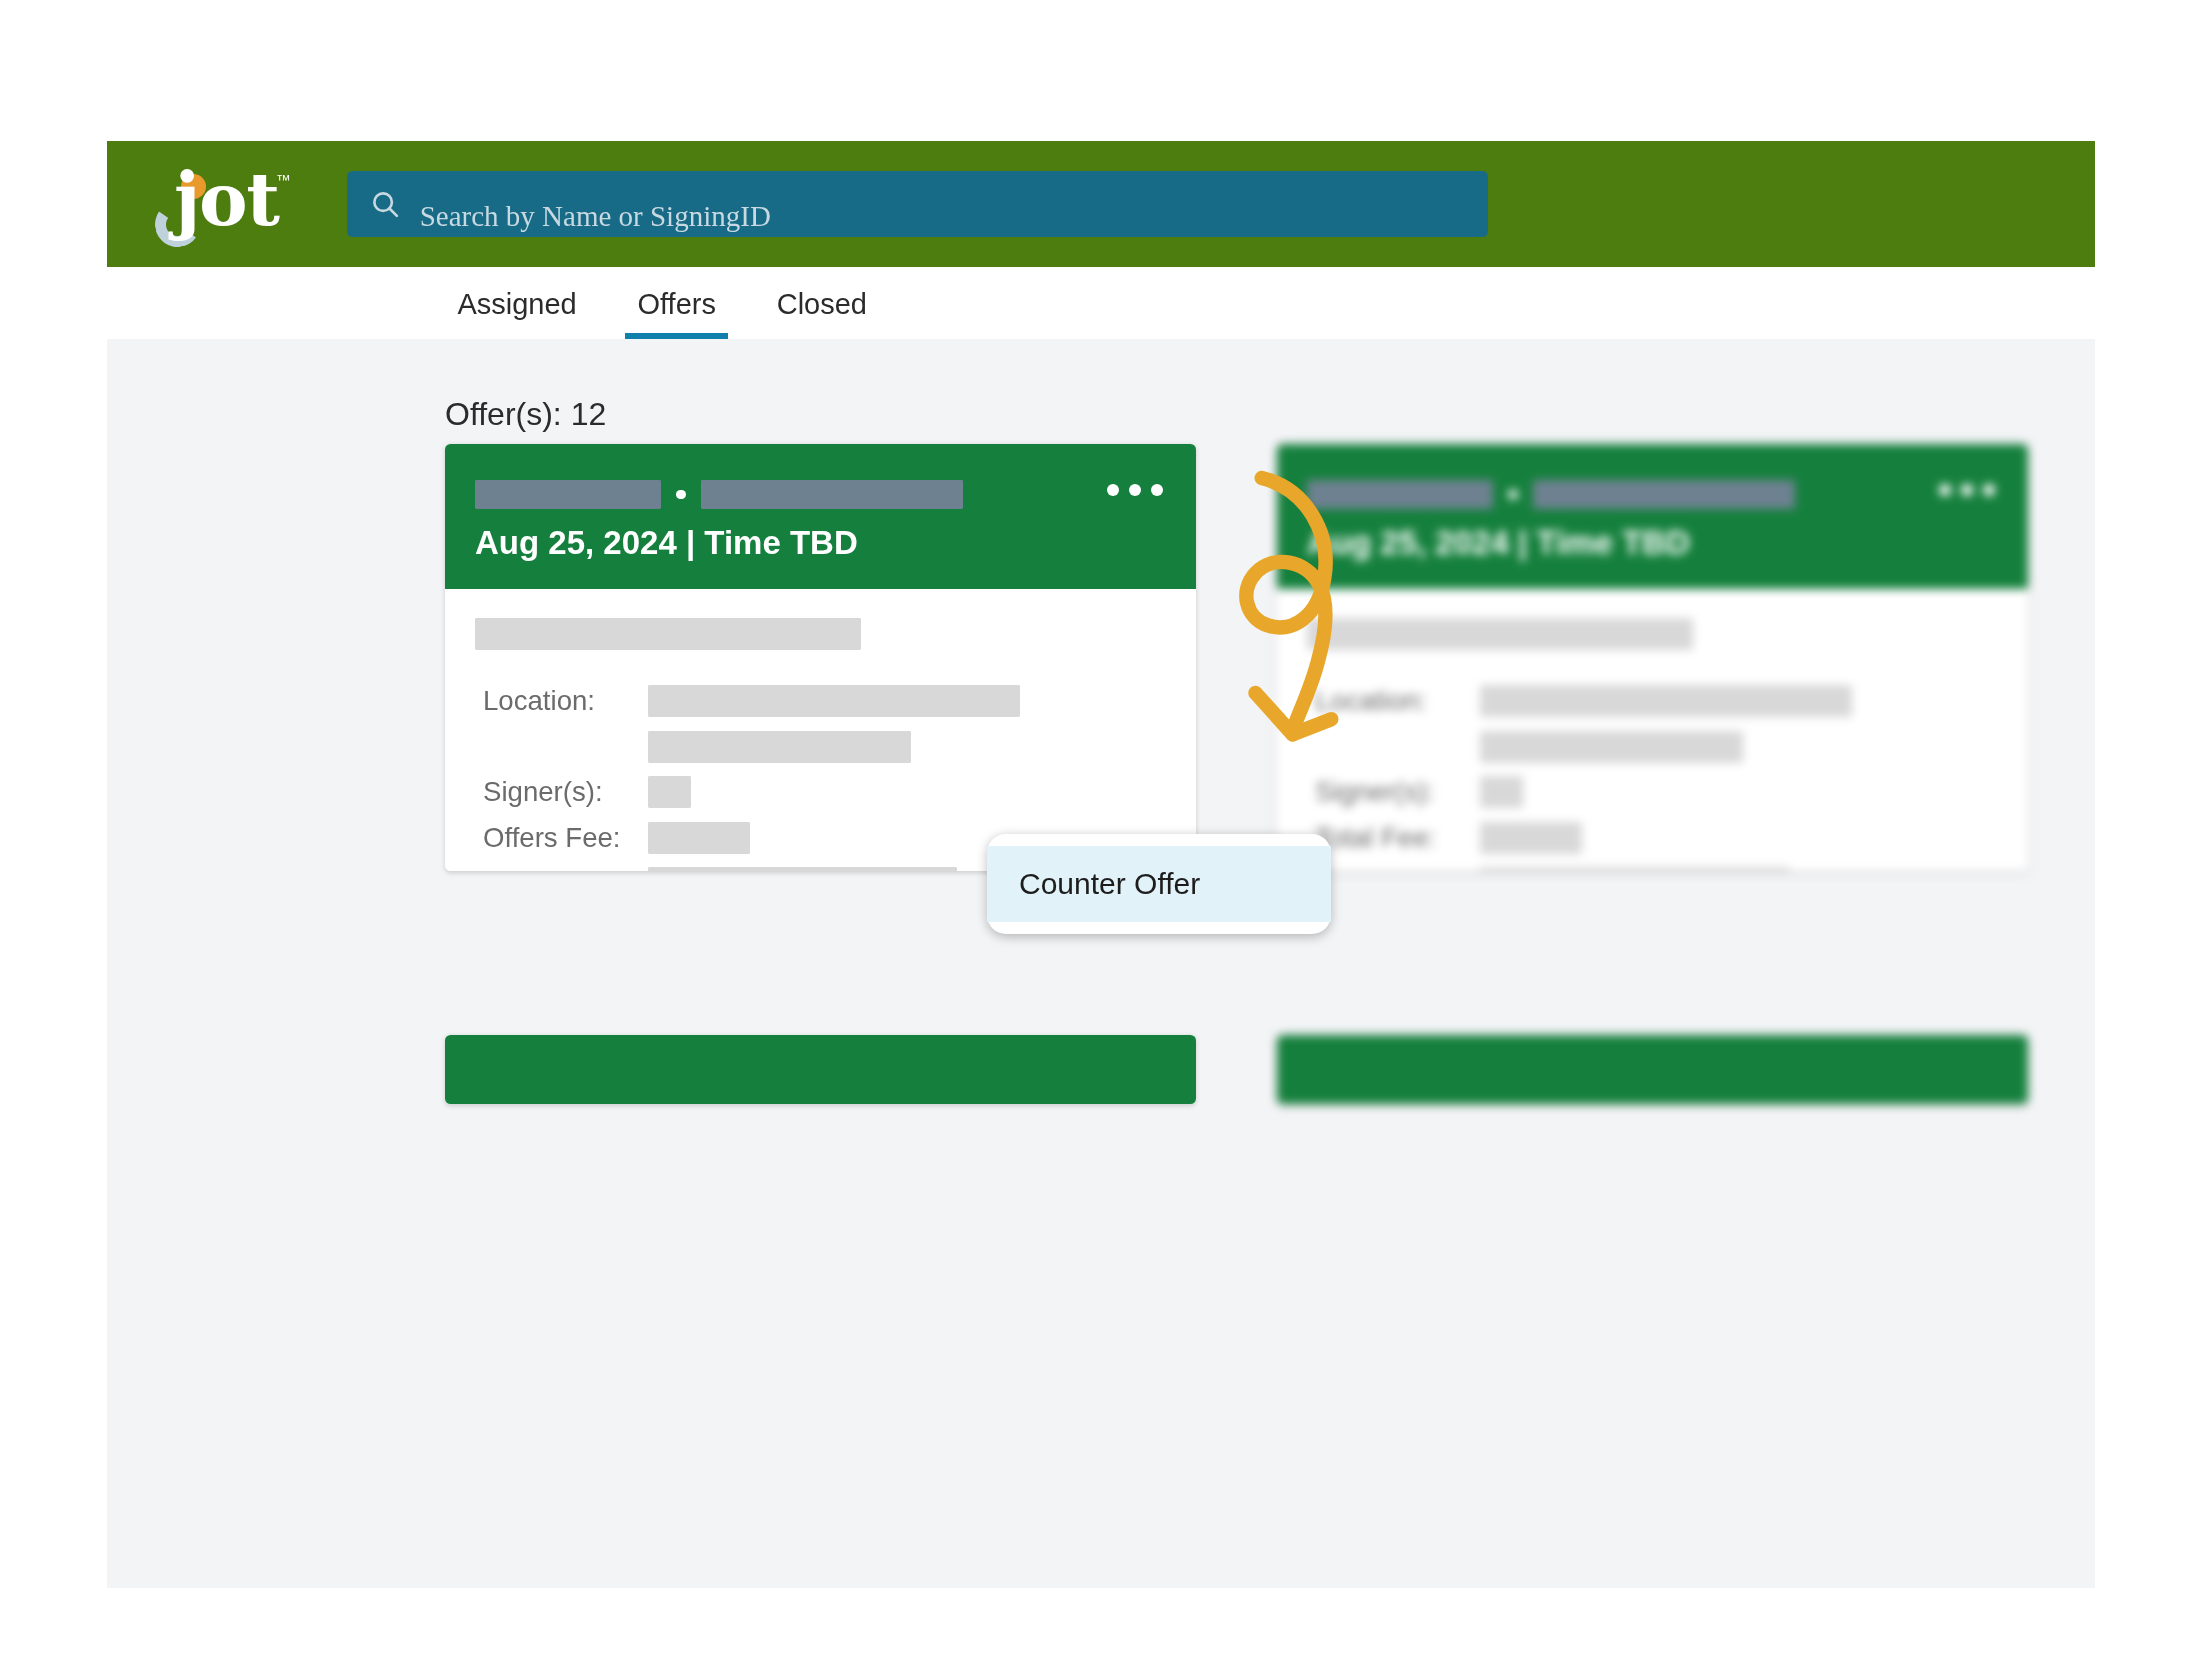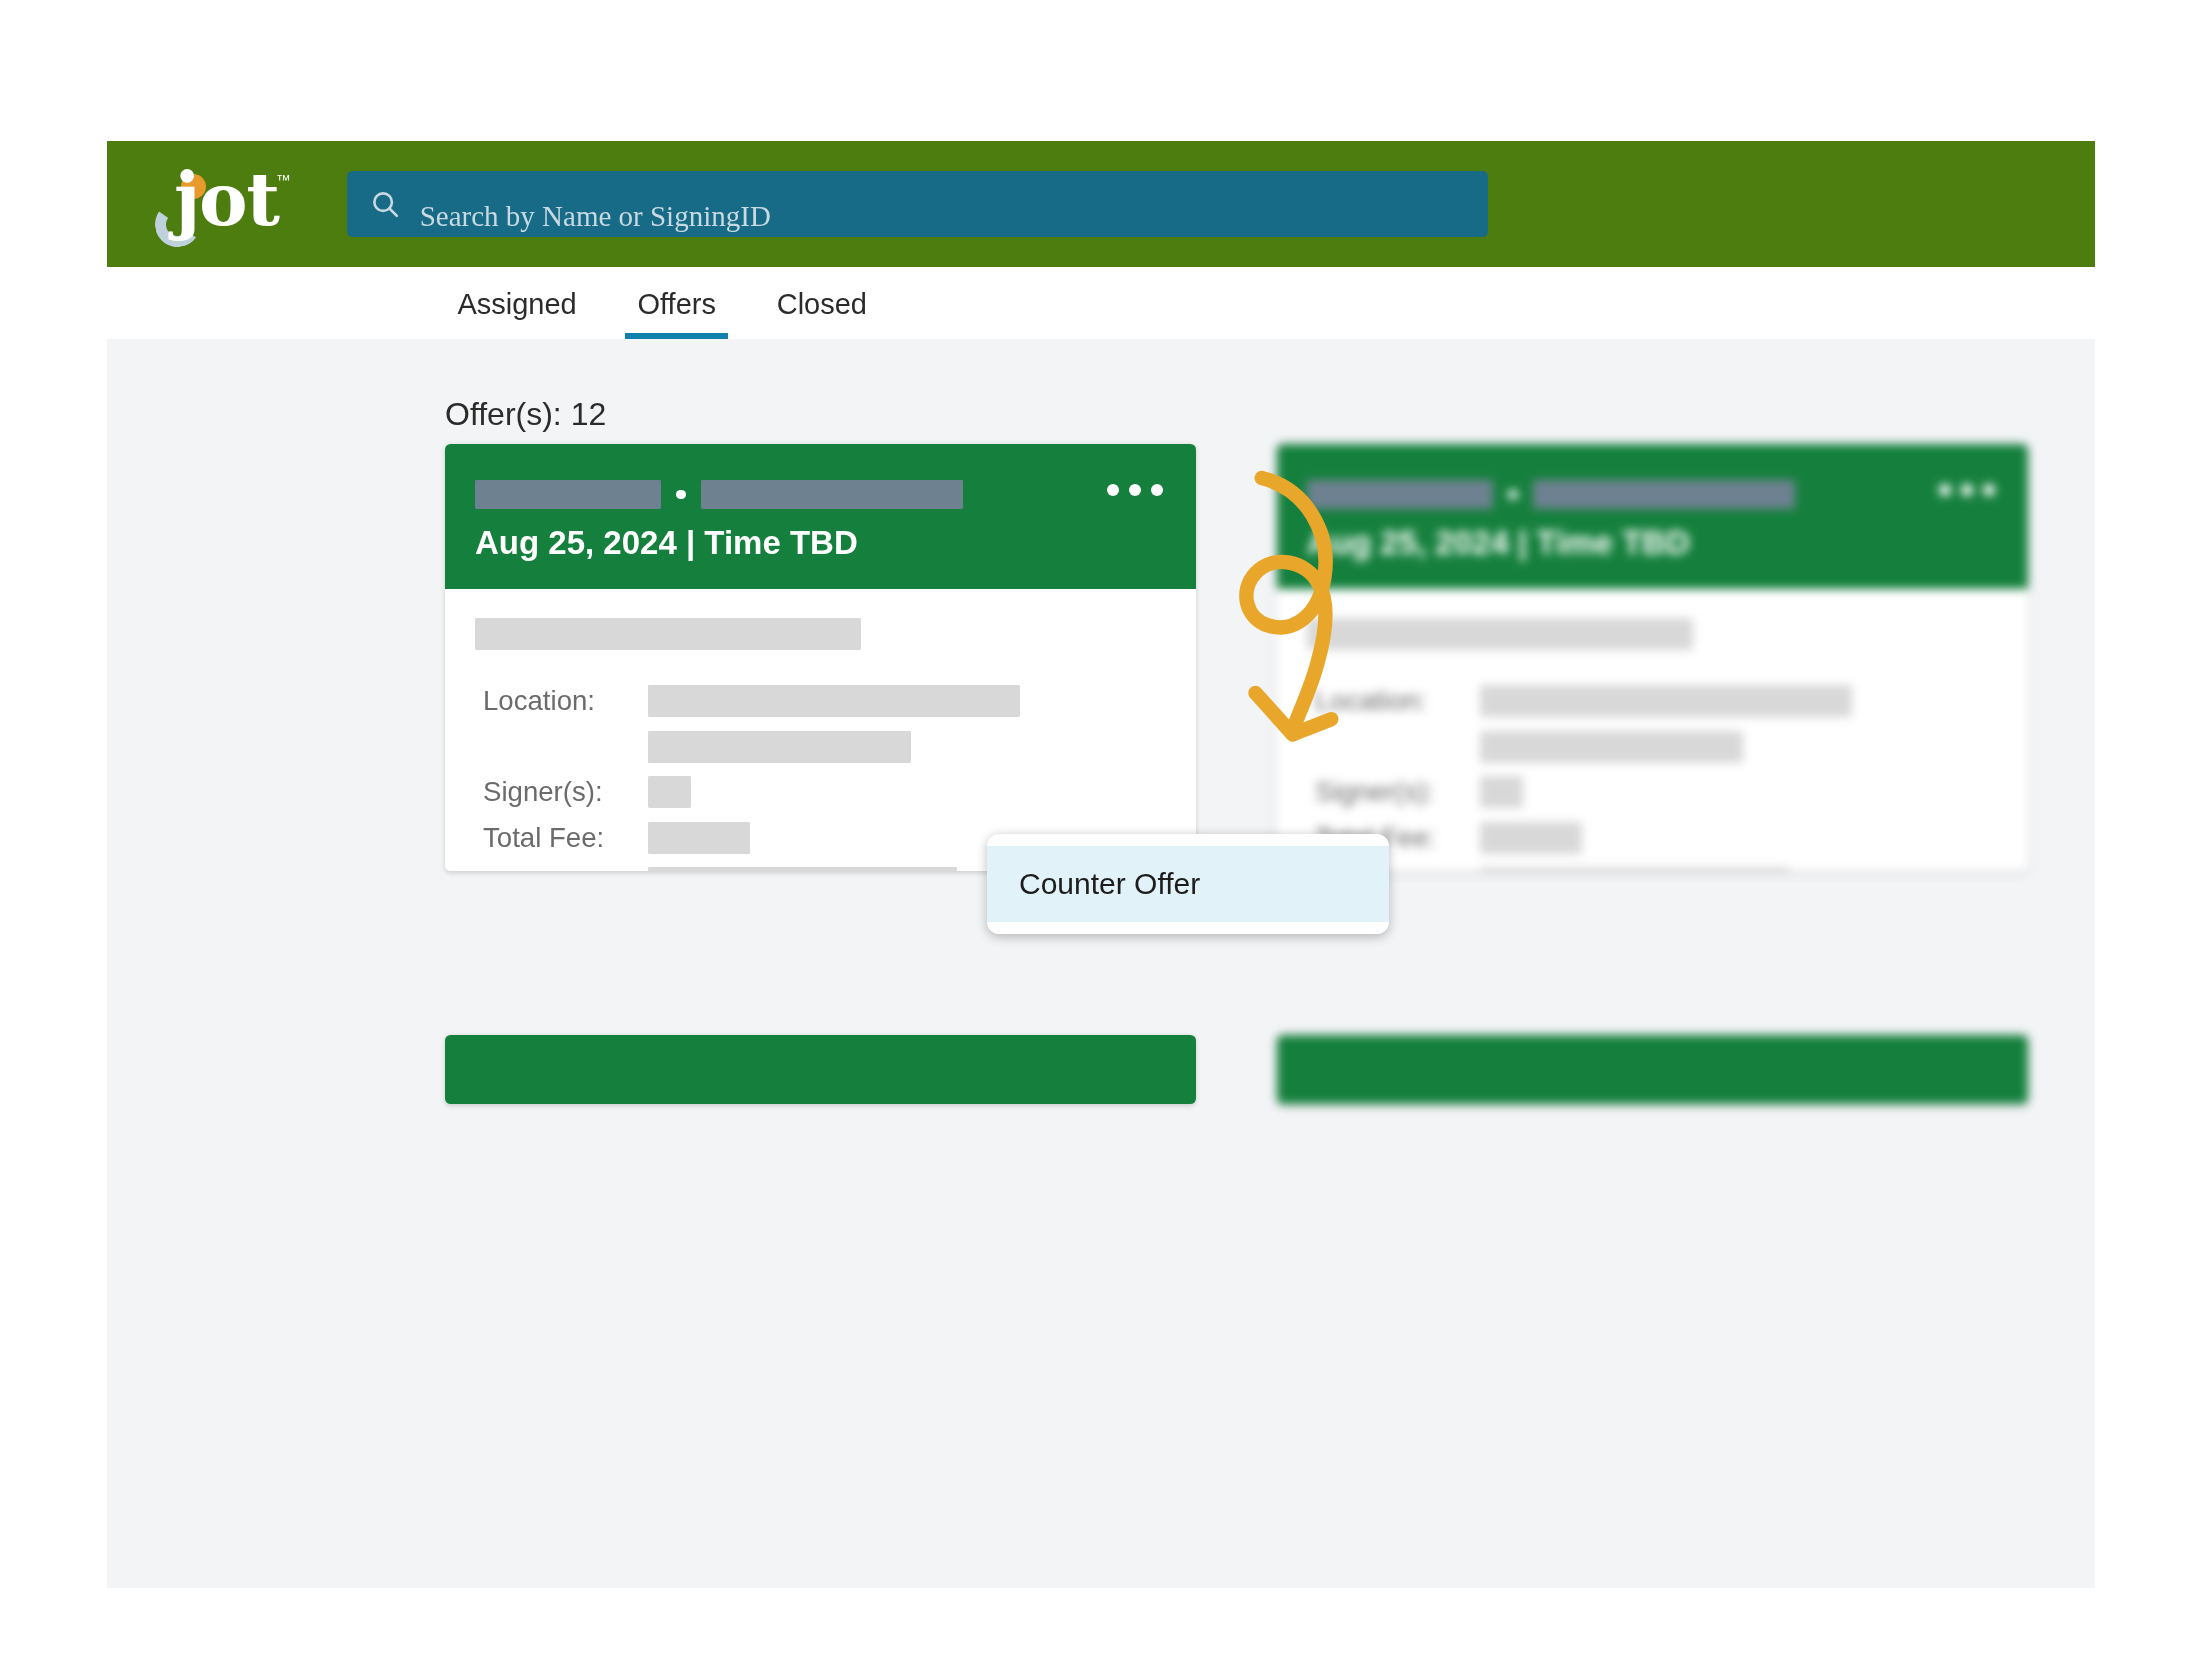--- a/index.html
+++ b/index.html
@@ -235,23 +235,23 @@
     font-size: 27.6px;
     color: #6b6b6b;
   }
   .field-row.indented .field-label { visibility: hidden; }
 
   
   #dropdown {
     position: absolute;
     left: 880px;
     top: 495px;
-    width: 402px;
-    background: #ffffff;
-    border-radius: 12px;
+    width: 344px;
+    background: #ffffff;
+    border-radius: 19px;
     box-shadow: 0 2.8px 11px rgba(0,0,0,0.26);
     padding: 12.4px 0;
     z-index: 40;
   }
   .menu-item {
     font-size: 30px;
     color: #1d1d1d;
     padding: 20.7px 32px;
     cursor: pointer;
     white-space: nowrap;
@@ -333,21 +333,21 @@
           </div>
           <div class="field-row indented">
             <div class="field-label"></div>
             <div class="redact-light" style="width:263px"></div>
           </div>
           <div class="field-row">
             <div class="field-label">Signer(s):</div>
             <div class="redact-light" style="width:43px"></div>
           </div>
           <div class="field-row">
-            <div class="field-label">Total Fee:</div>
+            <div class="field-label">Offers Fee:</div>
             <div class="redact-light" style="width:102px"></div>
           </div>
           <div class="field-row">
             <div class="field-label">Return By:</div>
             <div class="redact-light" style="width:309px"></div>
           </div>
 
         </div>
 
       </div>

